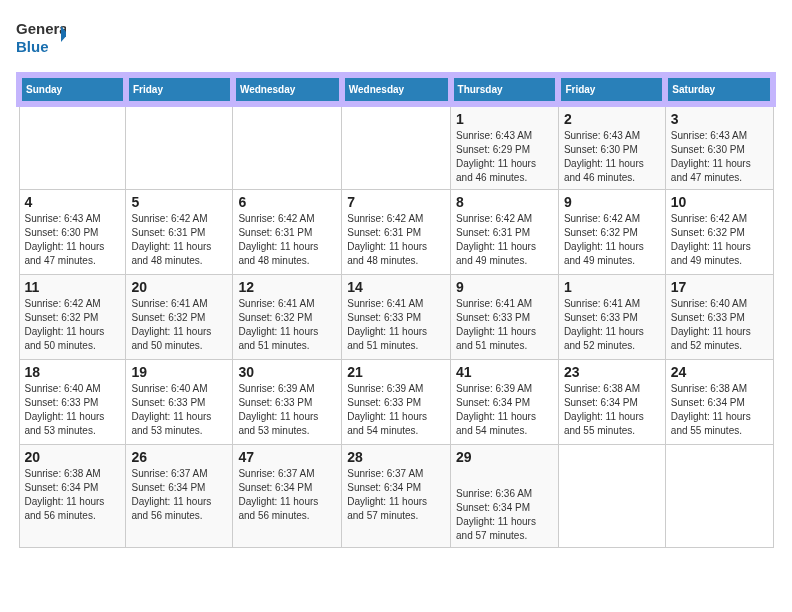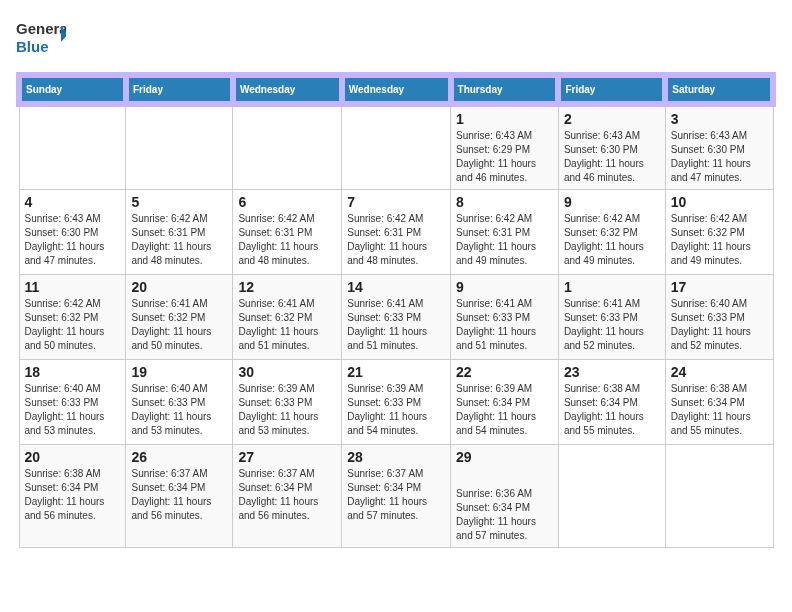--- a/index.html
+++ b/index.html
@@ -237,21 +237,21 @@
 Sunset: 6:33 PM
 Daylight: 11 hours and 53 minutes.</div>
         </td>
         <td>
           <span class="day-number">21</span>
           <div class="day-info" style="white-space: pre-line;">Sunrise: 6:39 AM
 Sunset: 6:33 PM
 Daylight: 11 hours and 54 minutes.</div>
         </td>
         <td>
-          <span class="day-number">22</span>
+          <span class="day-number">41</span>
           <div class="day-info" style="white-space: pre-line;">Sunrise: 6:39 AM
 Sunset: 6:34 PM
 Daylight: 11 hours and 54 minutes.</div>
         </td>
         <td>
           <span class="day-number">23</span>
           <div class="day-info" style="white-space: pre-line;">Sunrise: 6:38 AM
 Sunset: 6:34 PM
 Daylight: 11 hours and 55 minutes.</div>
         </td>
@@ -269,21 +269,21 @@
 Sunset: 6:34 PM
 Daylight: 11 hours and 56 minutes.</div>
         </td>
         <td>
           <span class="day-number">26</span>
           <div class="day-info" style="white-space: pre-line;">Sunrise: 6:37 AM
 Sunset: 6:34 PM
 Daylight: 11 hours and 56 minutes.</div>
         </td>
         <td>
-          <span class="day-number">27</span>
+          <span class="day-number">47</span>
           <div class="day-info" style="white-space: pre-line;">Sunrise: 6:37 AM
 Sunset: 6:34 PM
 Daylight: 11 hours and 56 minutes.</div>
         </td>
         <td>
           <span class="day-number">28</span>
           <div class="day-info" style="white-space: pre-line;">Sunrise: 6:37 AM
 Sunset: 6:34 PM
 Daylight: 11 hours and 57 minutes.</div>
         </td>

